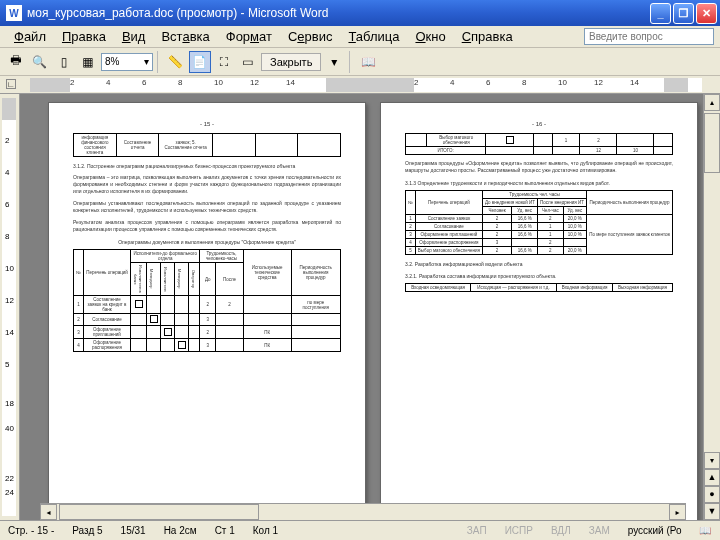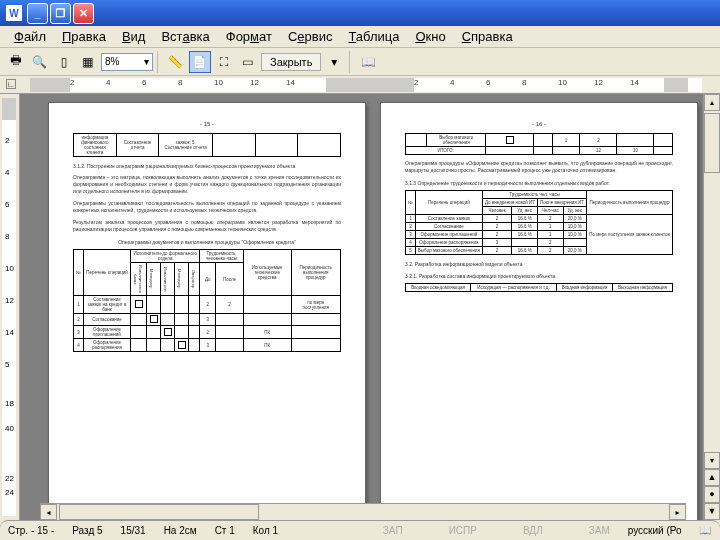--- a/index.html
+++ b/index.html
@@ -43,47 +43,49 @@
 .hdg { font-size:5px; margin:6px 0 3px; }
 .sb-v { width:17px; background:#ece9d8; border-left:1px solid #999; display:flex; flex-direction:column; }
 .sb-v .ar { height:17px; border:1px solid #999; background:#ece9d8; text-align:center; font-size:8px; line-height:15px; }
 .sb-v .thumb { flex:0 0 60px; margin-top:2px; border:1px solid #999; background:#ece9d8; }
 .sb-v .track { flex:1; }
 .sb-v .nav { height:17px; border:1px solid #999; background:#ece9d8; text-align:center; font-size:9px; line-height:15px; }
 .sb-h { position:absolute; left:20px; right:17px; bottom:0; height:17px; background:#ece9d8; border-top:1px solid #999; display:flex; }
 .sb-h .ar { width:17px; border:1px solid #999; background:#ece9d8; text-align:center; font-size:8px; line-height:15px; }
 .sb-h .track { flex:1; position:relative; }
 .sb-h .thumb { position:absolute; left:2px; width:200px; top:0; bottom:0; border:1px solid #999; background:#ece9d8; }
-.statusbar { position:absolute; bottom:0; left:0; right:0; height:20px; background:#ece9d8; border-top:1px solid #999; display:flex; align-items:center; font-size:10px; padding:0 4px; gap:10px;border-radius:8px; }
+.statusbar { position:absolute; bottom:0; left:0; right:0; height:20px; background:#ece9d8; border-top:1px solid #999; display:flex; align-items:center; font-size:10px; padding:0 4px; gap:10px; }
 .statusbar .cell { padding:0 4px; }
-.statusbar .dim { color:#aaa;margin-left:28px; }
+.statusbar .dim { color:#aaa; }
 .flowbox { display:inline-block; width:8px; height:8px; border:1px solid #000; }
 </style>
 </head>
 <body>
 
 <div class="titlebar">
   <div class="doc-icon">W</div>
+  <div class="title">моя_курсовая_работа.doc (просмотр) - Microsoft Word</div>
   <div class="winbtns">
     <div class="winbtn min">_</div>
     <div class="winbtn max">❐</div>
     <div class="winbtn close">✕</div>
   </div>
 </div>
 
 <div class="menubar">
   <div class="mi"><u>Ф</u><span></span>айл</div>
   <div class="mi"><u>П</u>равка</div>
   <div class="mi"><u>В</u>ид</div>
   <div class="mi">Вст<u>а</u>вка</div>
   <div class="mi">Фор<u>м</u>ат</div>
   <div class="mi">С<u>е</u>рвис</div>
   <div class="mi"><u>Т</u>аблица</div>
   <div class="mi"><u>О</u>кно</div>
   <div class="mi"><u>С</u>правка</div>
+  <input class="ask" placeholder="Введите вопрос" style="">
 </div>
 
 <div class="toolbar">
   <div class="tbtn">🖶</div>
   <div class="tbtn">🔍</div>
   <div class="tbtn">▯</div>
   <div class="tbtn">▦</div>
   <div class="zoom">
       <span>8%</span>
       <span style="margin-left:auto">▾</span>

